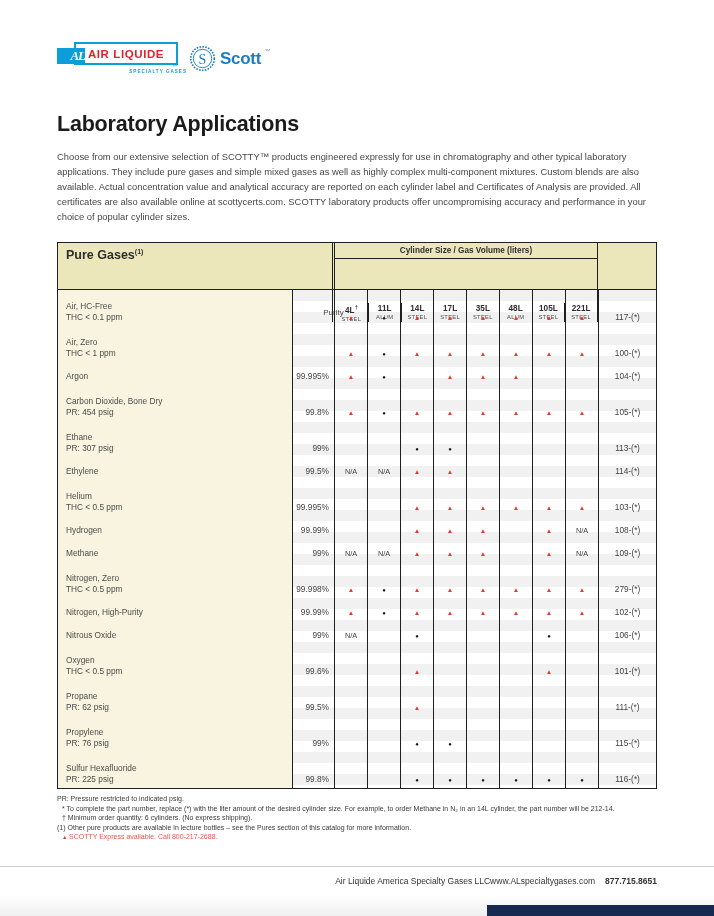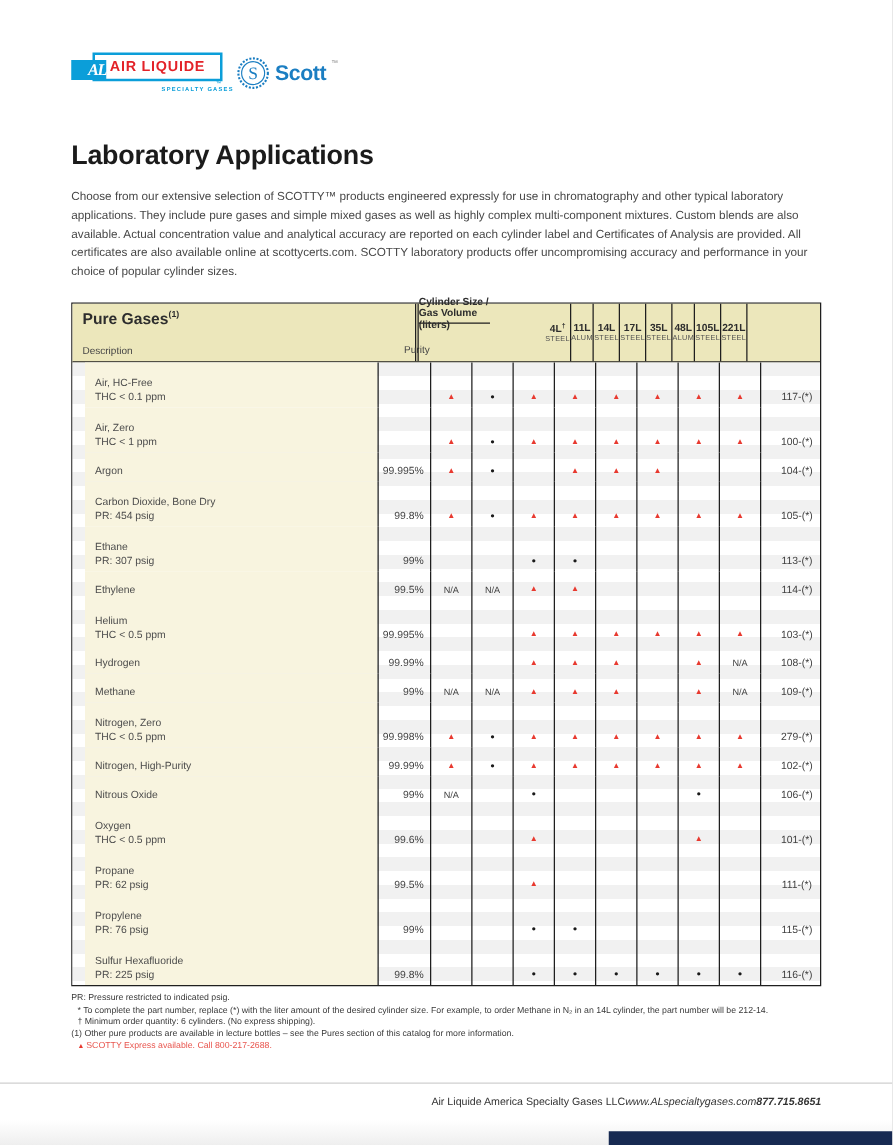--- a/index.html
+++ b/index.html
@@ -41,35 +41,35 @@
   
   .tbl{position:absolute; top:242px; left:57px; width:600px; border:1px solid var(--border); background:#fff;}
   .tbl-head{display:grid; grid-template-columns:234px 42px 264px 58px; height:47px;
     background:var(--khaki); border-bottom:1px solid var(--border);}
   .h-desc{padding:5px 0 4px 8px; display:flex; flex-direction:column; justify-content:space-between;}
   .h-title{font-size:12.5px; font-weight:bold; color:#2d2d2d;}
   .h-title sup{font-size:7px;}
   .h-desc-label{font-size:8px; color:#454545;}
   .h-purity{border-left:1px solid var(--border); display:flex; align-items:flex-end;
     justify-content:center; padding-bottom:5px; font-size:8px; color:#454545;margin-left:40px;}
-  .h-group{display:flex; flex-direction:row; border-left:1px solid var(--border);
+  .h-group{display:flex; flex-direction:column; border-left:1px solid var(--border);
     border-right:1px solid var(--border);gap:44px;}
   .h-group-title{height:16px; border-bottom:1px solid var(--border); display:flex;
     align-items:center; justify-content:center; font-weight:bold; font-size:8.2px; color:#2d2d2d;}
   .h-sizes{flex:1; display:grid; grid-template-columns:repeat(8,1fr);}
   .h-size-cell{display:flex; flex-direction:column; align-items:center; justify-content:center;
     border-left:1px solid var(--border); gap:1px;}
   .h-size-cell:first-child{border-left:none;}
   .h-size{font-size:8.2px; font-weight:bold; color:#2d2d2d; line-height:8px;}
   .h-size sup{font-size:5.5px;}
   .h-mat{font-size:5.8px; color:#4e4e4e; letter-spacing:0.3px;}
   .h-product{display:flex; align-items:center; justify-content:center; text-align:center;
     font-size:8px; line-height:9.5px; color:#454545;}
 
-  .tbl-body{background:repeating-linear-gradient(180deg, var(--stripe) 0 11px, #ffffff 11px 22px);padding-left:10px;}
+  .tbl-body{background:repeating-linear-gradient(180deg, var(--stripe) 0 11px, #ffffff 11px 22px);}
   .row{display:grid; grid-template-columns:234px 42px repeat(8,33px) 58px;}
   .row.two{height:36px;} .row.one{height:23px;}
   .c-desc{background:var(--cream); display:flex; flex-direction:column; justify-content:flex-end;
     padding:0 4px 4px 8px; line-height:10.5px; font-size:8.3px; color:#4c4c4c;}
   .c-purity{border-left:1px solid var(--border); display:flex; align-items:flex-end;
     justify-content:flex-end; padding:0 5px 4px 0; font-size:8.3px; color:#3f3f3f;}
   .c-cell{border-left:1px solid var(--border); display:flex; align-items:flex-end;
     justify-content:center; padding-bottom:3px;}
   .c-product{border-left:1px solid var(--border); display:flex; align-items:flex-end;
     justify-content:center; padding-bottom:4px; font-size:8.3px; color:#3f3f3f;}
@@ -81,21 +81,21 @@
   .notes{position:absolute; top:794px; left:57px; width:606px; font-size:7px;
     line-height:9.6px; color:#3a3a3a;}
   .note.indent{padding-left:5px;}
   .note.express{color:#e8554e;}
   .note .tri-sm{font-size:5.5px; color:var(--express-red);}
 
   
   .footer{position:absolute; top:866px; left:0; right:0; border-top:1px solid #cfcfcf;
     display:flex; justify-content:flex-end; padding:9px 57px 0 57px;
     font-size:8.5px; color:#333333;}
-  .footer-right{display:flex; align-items:baseline;font-style:italic;}
+  .footer-right{display:flex; gap:10px; align-items:baseline;}
   .footer-phone{font-weight:bold;}
   .page-shadow{position:absolute; left:0; bottom:0; width:100%; height:20px;
     background:linear-gradient(180deg, rgba(120,120,120,0) 0%, rgba(120,120,120,0.12) 100%);}
   .navy-bar{position:absolute; right:0; bottom:0; width:227px; height:11px; background:var(--navy); z-index:3;}
 </style>
 </head>
 <body>
 
 <div class="page">
 

